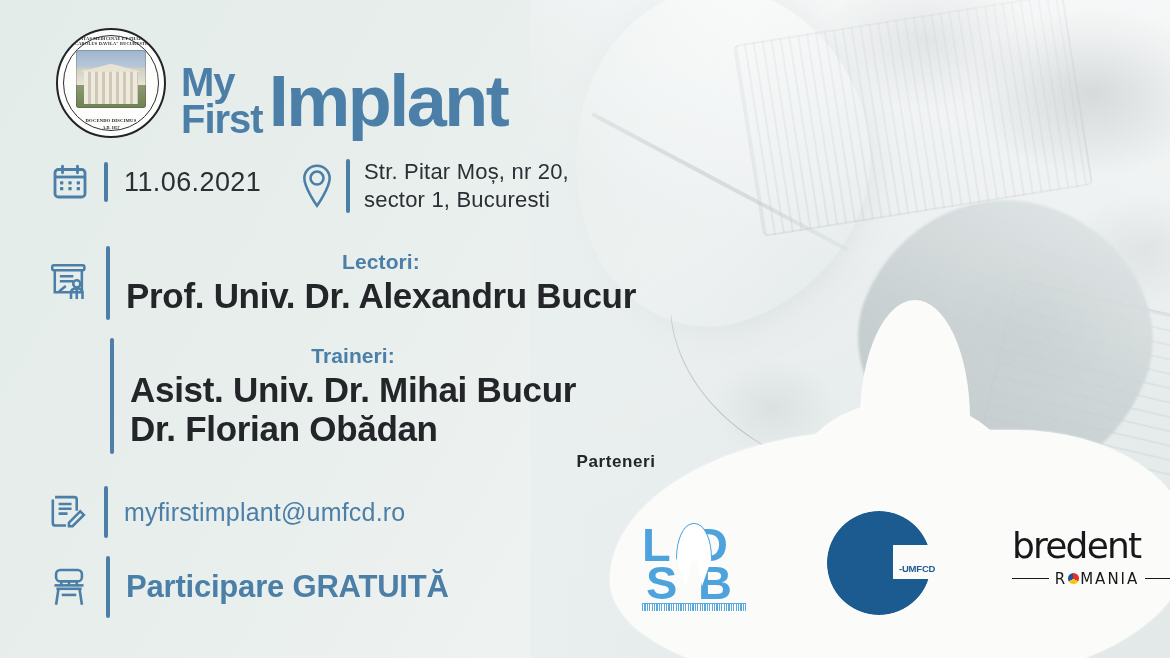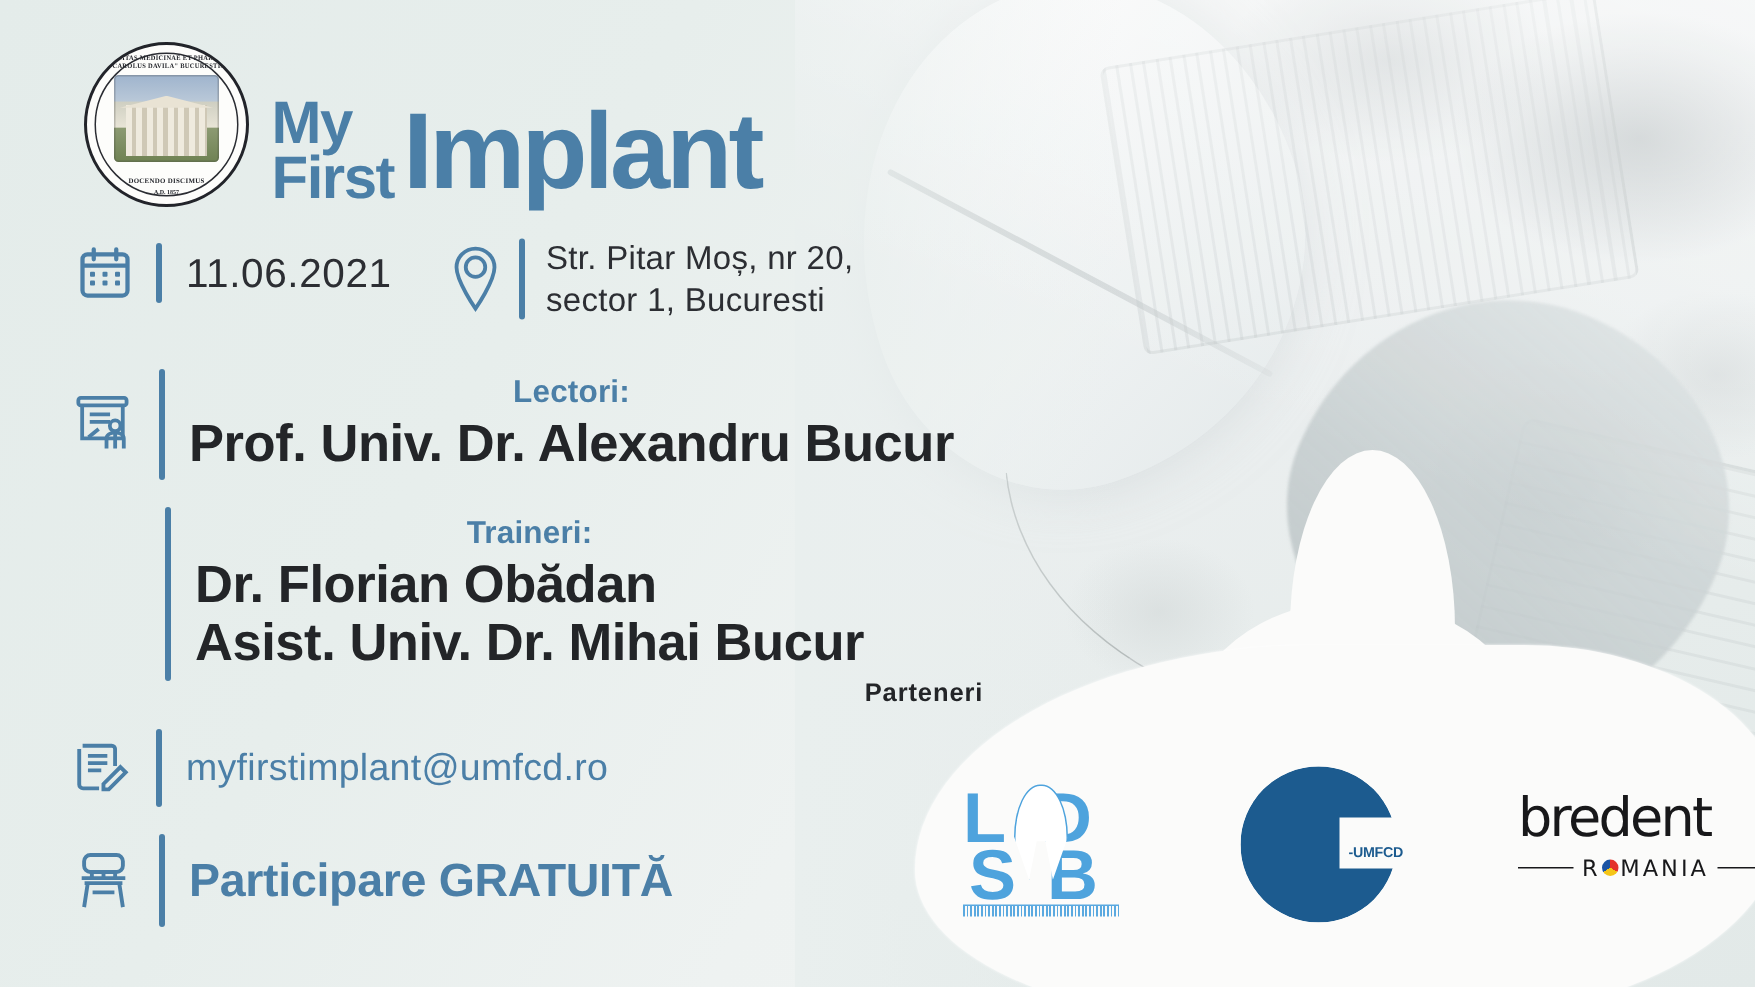--- a/index.html
+++ b/index.html
@@ -320,22 +320,22 @@
     <span>
       <div class="kicker txtline">Lectori:</div>
       <div class="bigname txtline">Prof. Univ. Dr. Alexandru Bucur</div>
     </span>
   </div>
 
   <div class="row train-row">
     <span class="bar"></span>
     <span>
       <div class="kicker txtline">Traineri:</div>
+      <div class="bigname txtline">Asist. Univ. Dr. Mihai Bucur</div>
       <div class="bigname txtline">Dr. Florian Obădan</div>
-      <div class="bigname txtline">Asist. Univ. Dr. Mihai Bucur</div>
     </span>
   </div>
 
   <div class="row mail-row">
     <span class="ic">
       <svg width="40" height="42" viewBox="0 0 24 26" fill="none" stroke="#4b7fa7" stroke-width="1.6">
         <path d="M4 3.8h12c.8 0 1.4.6 1.4 1.4v7"></path>
         <path d="M2.6 5.2v14.6c0 .9.7 1.6 1.6 1.6h6.6"></path>
         <path d="M6.2 8h8M6.2 11h8M6.2 14h5.5"></path>
         <path d="M19.6 12.6l2.2 2.2-7 7h-2.2v-2.2z"></path>

